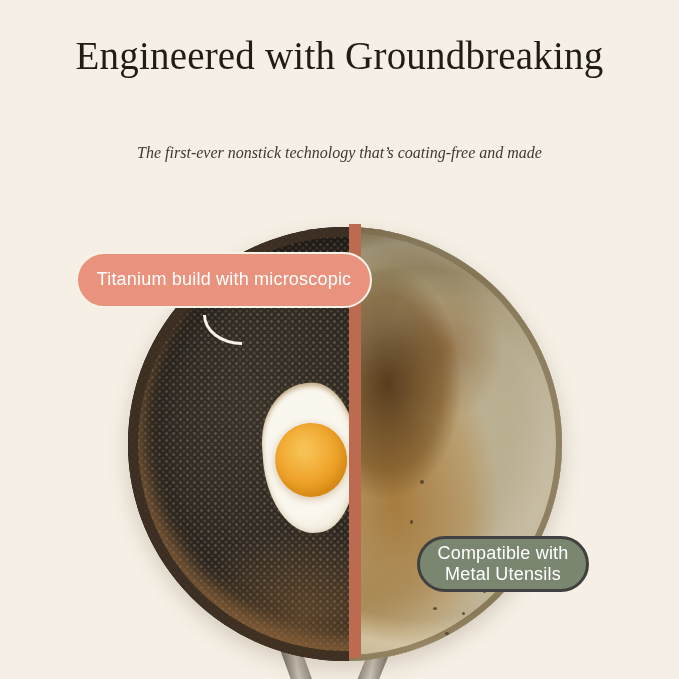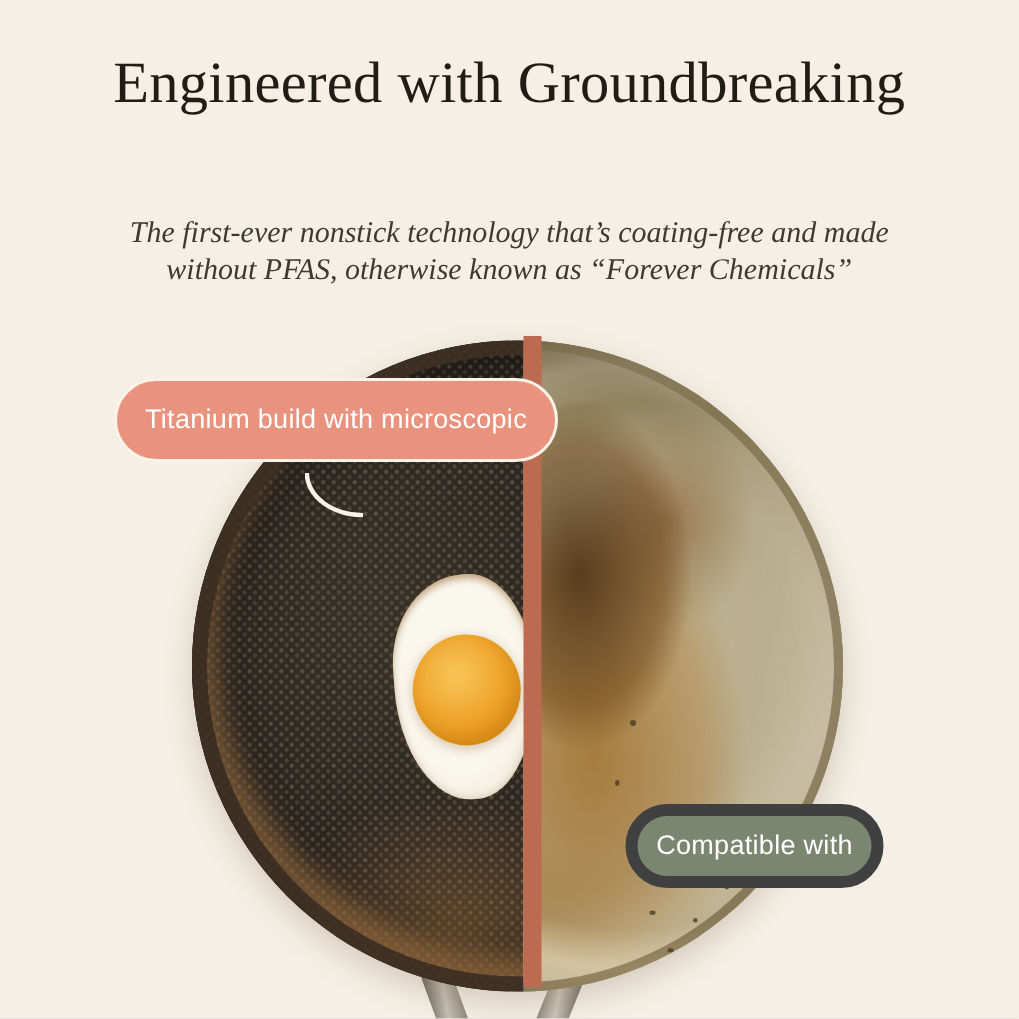--- a/index.html
+++ b/index.html
@@ -11,21 +11,21 @@
   
   .headline{
     position:absolute;top:34px;left:0;right:0;text-align:center;
     font-family:"Liberation Serif", serif;font-weight:400;
     font-size:39px;line-height:1.14;color:#211c16;letter-spacing:.2px;
   }
   .headline span{display:block;}
   .subheadline{
     position:absolute;top:143px;left:0;right:0;text-align:center;
     font-family:"Liberation Serif", serif;font-style:italic;
-    font-size:20px;line-height:1.24;color:#3e3a33;
+    font-size:16px;line-height:1.24;color:#3e3a33;
   }
   .subheadline span{display:block;}
 
   
   .pan{
     position:absolute;left:128px;top:227px;width:434px;height:434px;
     border-radius:50%;overflow:hidden;z-index:1;background:#29241f;
     box-shadow:0 8px 20px rgba(120,100,70,.25);
   }
   .pan-left{
@@ -101,40 +101,39 @@
     color:#fff;border-radius:32px;box-sizing:border-box;
     font-size:18px;line-height:1.18;letter-spacing:.2px;
   }
   .pill span{display:block;}
   .pill-titanium{
     left:76px;top:252px;width:296px;height:56px;
     background:#e9927d;border:2px solid #fbf3e8;
   }
   .pill-metal{
     left:417px;top:536px;width:172px;height:56px;
-    background:#7b8671;border:8px solid #404040;
+    background:#7b8671;border:3px solid #404040;
   }
   .pointer-arc{
     position:absolute;left:203px;top:315px;width:36px;height:27px;z-index:5;
     border-left:3px solid #f9f3e7;border-bottom:3px solid #f9f3e7;
     border-radius:0 0 0 100%;
   }
 </style>
 </head>
 <body>
 
 <div class="stage">
 
   <div class="headline">
     <span>Engineered with Groundbreaking</span>
   </div>
 
   <div class="subheadline">
     <span>The first-ever nonstick technology that’s coating-free and made</span>
-    <span>without PFAS, otherwise known as “Forever Chemicals”</span>
   </div>
 
   <div class="prong prong-left"></div>
   <div class="prong prong-right"></div>
 
   <div class="pan">
     <div class="pan-left"></div>
     <div class="pan-right"></div>
 
     <div class="rim rim-left"></div>
@@ -158,15 +157,16 @@
 
   <div class="divider"></div>
 
   <div class="pill pill-titanium">
     <span>Titanium build with microscopic</span>
   </div>
   <div class="pointer-arc"></div>
 
   <div class="pill pill-metal">
     <span>Compatible with</span>
+    <span>Metal Utensils</span>
   </div>
 
 </div>
 
 </body></html>

